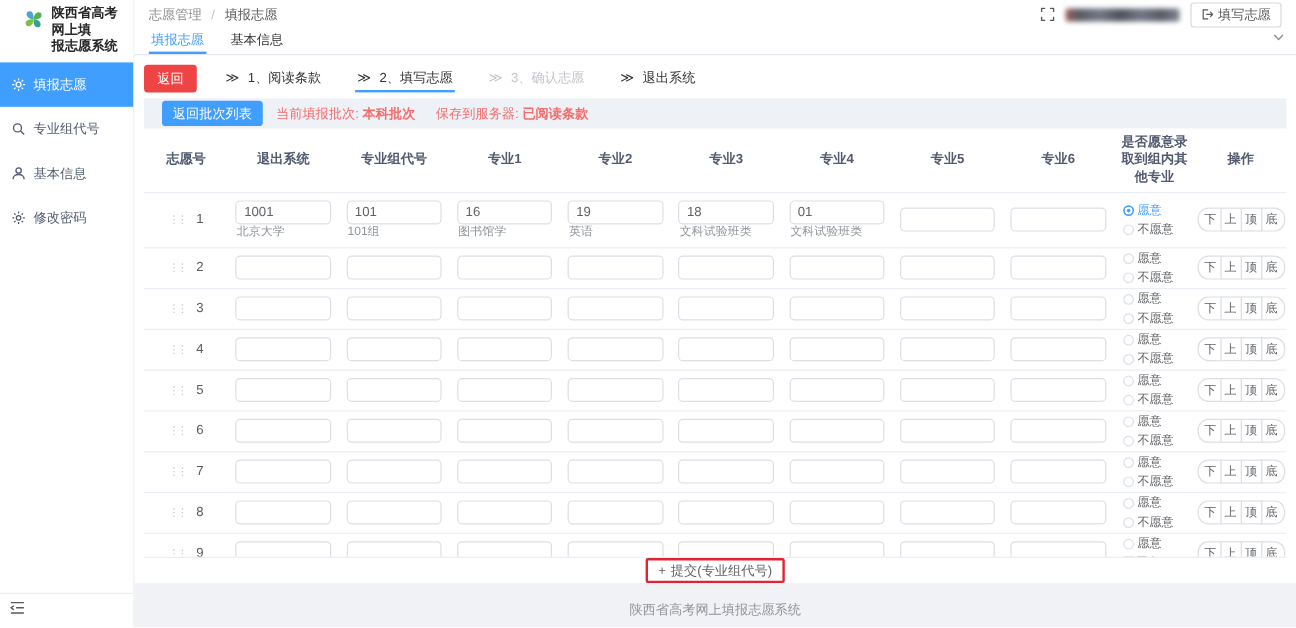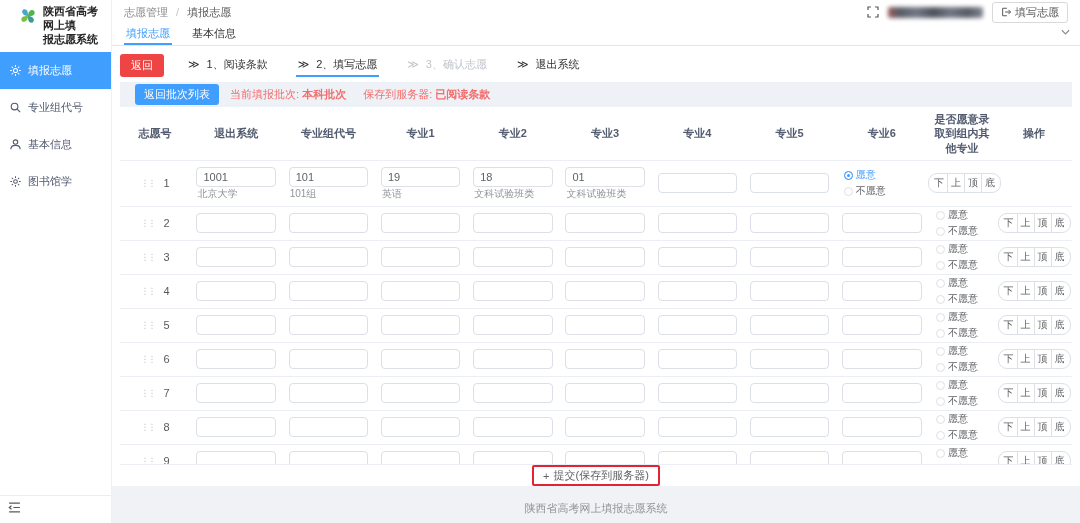--- a/index.html
+++ b/index.html
@@ -126,21 +126,21 @@
           </span>
           <span>基本信息</span>
         </div>
         <div class="menu-item">
           <span class="icon">
             <svg viewBox="0 0 14 14" fill="none" stroke="currentColor" stroke-width="1.1">
               <circle cx="7" cy="7" r="2"></circle>
               <path d="M7 1.4v1.8M7 10.8v1.8M1.4 7h1.8M10.8 7h1.8M3 3l1.3 1.3M9.7 9.7 11 11M11 3 9.7 4.3M4.3 9.7 3 11"></path>
             </svg>
           </span>
-          <span>图书馆学</span>
+          <span>修改密码</span>
         </div>
       </nav>
     <div class="sidebar-foot">
       <span style="cursor:pointer;display:inline-block;">
         <svg viewBox="0 0 12 12" fill="none" stroke="currentColor" stroke-width="1.1">
           <path d="M1 2h10M5 6h6M1 10h10"></path>
             <path d="M3.2 4.4 1.2 6l2 1.6" fill="none"></path>
         </svg>
       </span>
     </div>
@@ -233,20 +233,21 @@
             <div class="th">操作</div>
           </div>
         <div id="tbody">
             <div class="grid-row row tall">
               <div class="cell vol">
                 <span class="drag">⋮⋮</span>
                 <span class="rowno">1</span>
               </div>
               <div class="cell input-cell"><input class="field" type="text" value="1001" style=""><div class="sub-label">北京大学</div></div>
               <div class="cell input-cell"><input class="field" type="text" value="101" style=""><div class="sub-label">101组</div></div>
+              <div class="cell input-cell"><input class="field" type="text" value="16" style=""><div class="sub-label">图书馆学</div></div>
               <div class="cell input-cell"><input class="field" type="text" value="19" style=""><div class="sub-label">英语</div></div>
               <div class="cell input-cell"><input class="field" type="text" value="18" style=""><div class="sub-label">文科试验班类</div></div>
               <div class="cell input-cell"><input class="field" type="text" value="01" style=""><div class="sub-label">文科试验班类</div></div>
               <div class="cell input-cell"><input class="field" type="text" value="" style=""><div class="sub-label"></div></div>
               <div class="cell input-cell"><input class="field" type="text" value="" style=""><div class="sub-label"></div></div>
               <div class="cell radio-cell">
                 <label class="radio-opt checked">
                   <span class="radio-dot on"></span>
                   <span>愿意</span>
                 </label>
@@ -501,21 +502,21 @@
                   <button class="op-btn">底</button>
                 </div></div>
             </div>
           </div>
 
       </div>
 
       <div class="submit-row">
         <button class="submit-btn">
           <span>+</span>
-          <span>提交(保存到服务器)</span>
+          <span>提交(专业组代号)</span>
         </button>
       </div>
 
     </div>
 
     <footer class="footer">陕西省高考网上填报志愿系统</footer>
 
   </div>
 </div>
 

